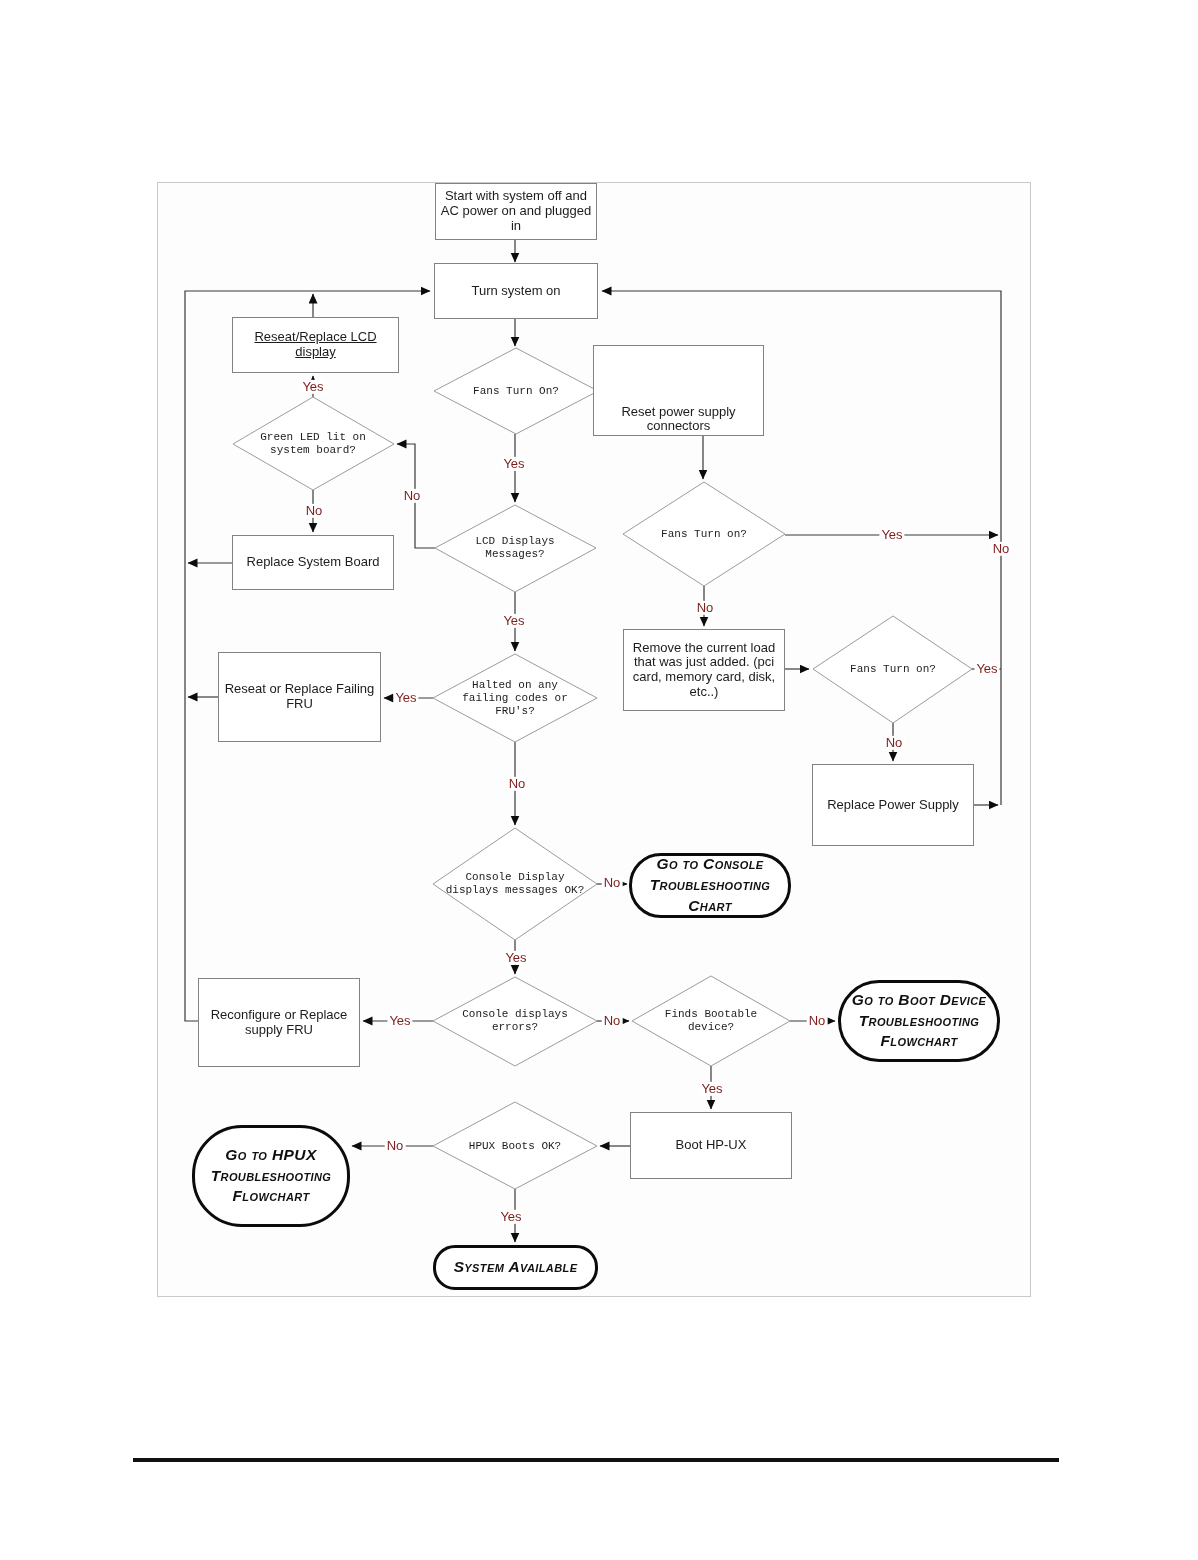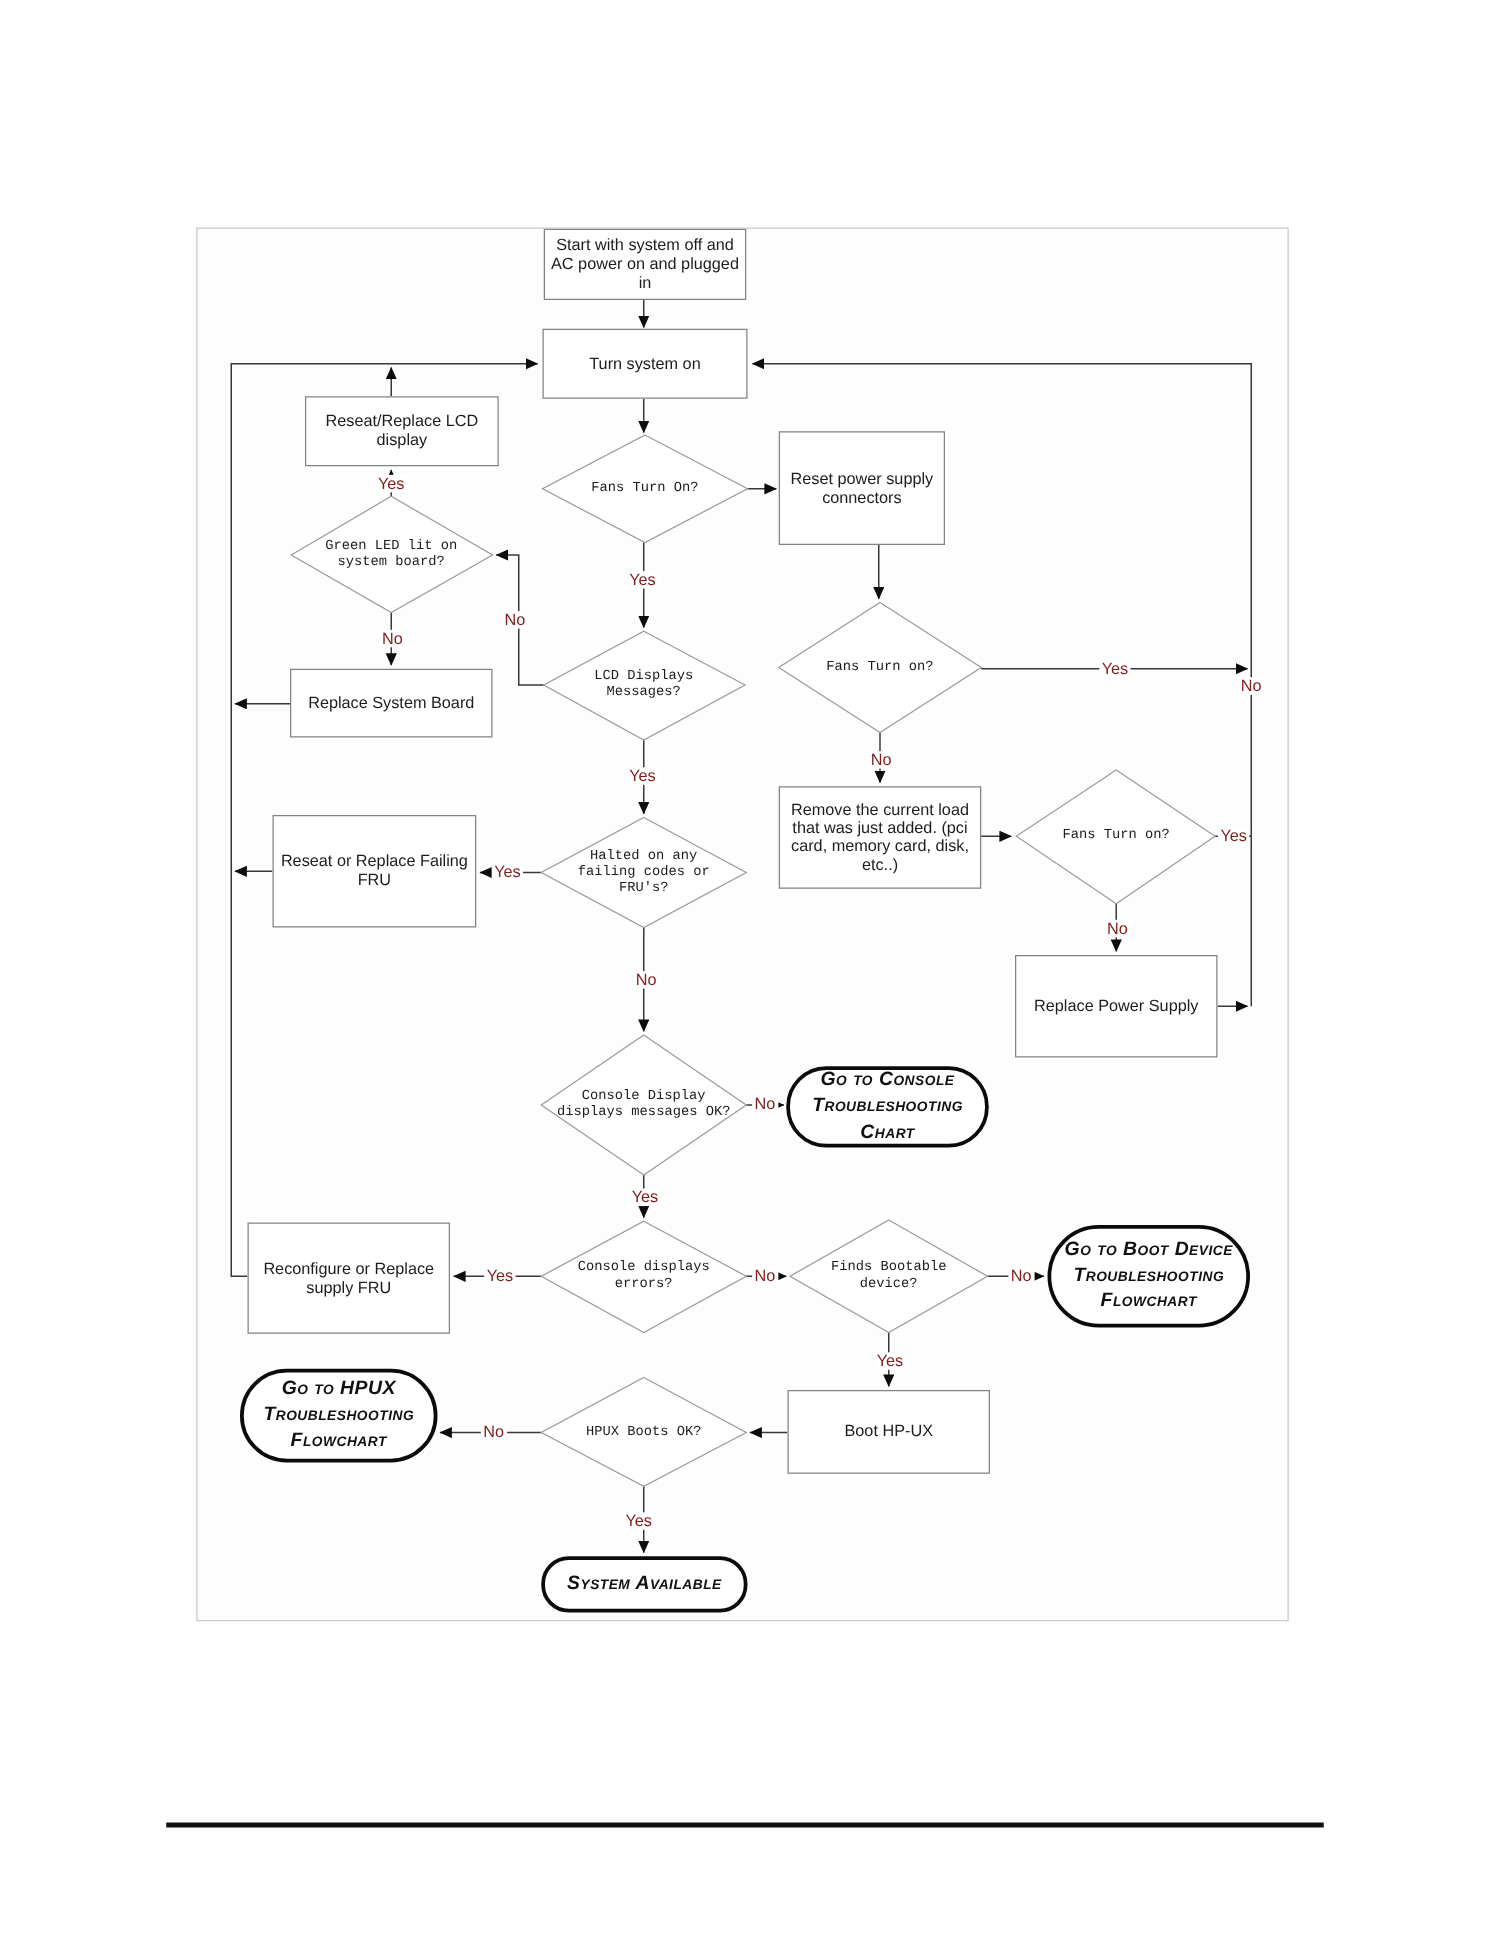--- a/index.html
+++ b/index.html
@@ -70,24 +70,24 @@
     <polygon points="515,1102 597,1146 515,1189 433,1146"></polygon>
   </g>
 </svg>
 
 <div class="node box" style="left:435px;top:183px;width:162px;height:57px;">
     <span>Start with system off and AC power on and plugged in</span>
   </div>
 <div class="node box" style="left:434px;top:263px;width:164px;height:56px;">
     <span>Turn system on</span>
   </div>
-<div class="node box" style="left:623px;top:345px;width:133px;height:91px;">
+<div class="node box" style="left:593px;top:345px;width:171px;height:91px;align-items:flex-end;">
     <span>Reset power supply connectors</span>
   </div>
-<div class="node box" style="left:244px;top:317px;width:155px;height:56px;">
+<div class="node box" style="left:232px;top:317px;width:167px;height:56px;text-decoration:underline;">
     <span>Reseat/Replace LCD display</span>
   </div>
 <div class="node box" style="left:232px;top:535px;width:162px;height:55px;">
     <span>Replace System Board</span>
   </div>
 <div class="node box" style="left:623px;top:629px;width:162px;height:82px;">
     <span>Remove the current load that was just added. (pci card, memory card, disk, etc..)</span>
   </div>
 <div class="node box" style="left:218px;top:652px;width:163px;height:90px;">
     <span>Reseat or Replace Failing FRU</span>
@@ -101,21 +101,21 @@
 <div class="node box" style="left:630px;top:1112px;width:162px;height:67px;">
     <span>Boot HP-UX</span>
   </div>
 
 <div class="node term" style="left:629px;top:853px;width:162px;height:65px;border-radius:32px;">
     <span>Go to Console Troubleshooting Chart</span>
   </div>
 <div class="node term" style="left:838px;top:980px;width:162px;height:82px;border-radius:41px;">
     <span>Go to Boot Device Troubleshooting Flowchart</span>
   </div>
-<div class="node term" style="left:192px;top:1095px;width:158px;height:75px;border-radius:50px;text-align:center;">
+<div class="node term" style="left:192px;top:1125px;width:158px;height:102px;border-radius:50px;text-align:center;">
     <span>Go to HPUX Troubleshooting Flowchart</span>
   </div>
 <div class="node term" style="left:433px;top:1245px;width:165px;height:45px;border-radius:22px;">
     <span>System Available</span>
   </div>
 
 <div class="dtext" style="left:516px;top:391px;width:160px;">Fans Turn On?</div>
 <div class="dtext" style="left:313px;top:444px;width:130px;">Green LED lit on system board?</div>
 <div class="dtext" style="left:515px;top:548px;width:120px;">LCD Displays Messages?</div>
 <div class="dtext" style="left:704px;top:534px;width:160px;">Fans Turn on?</div>

